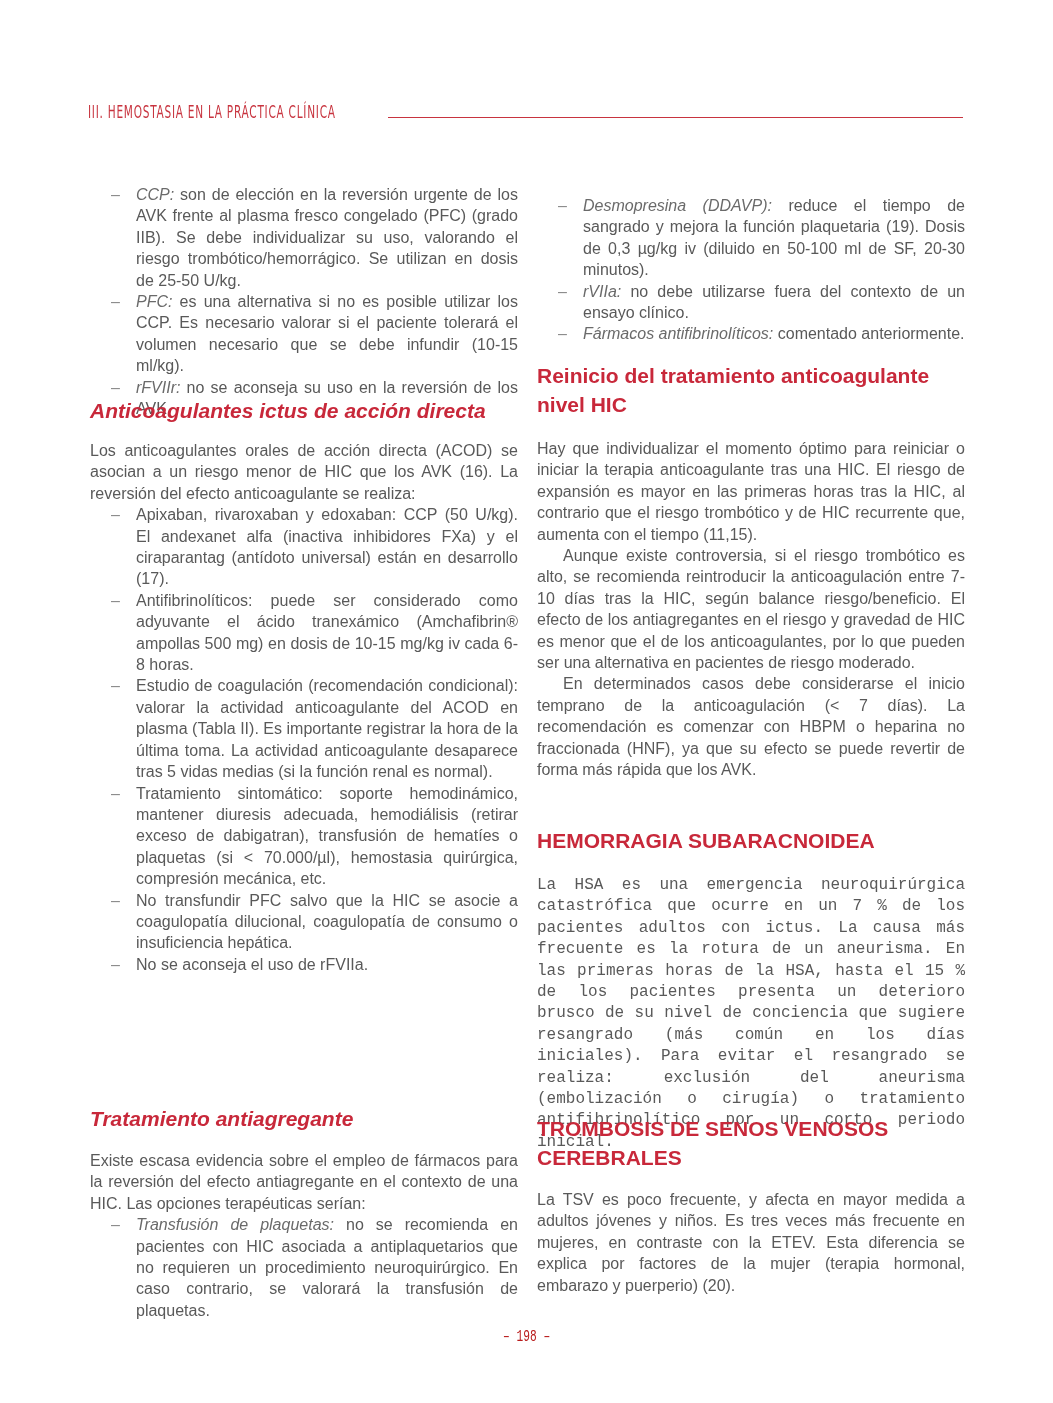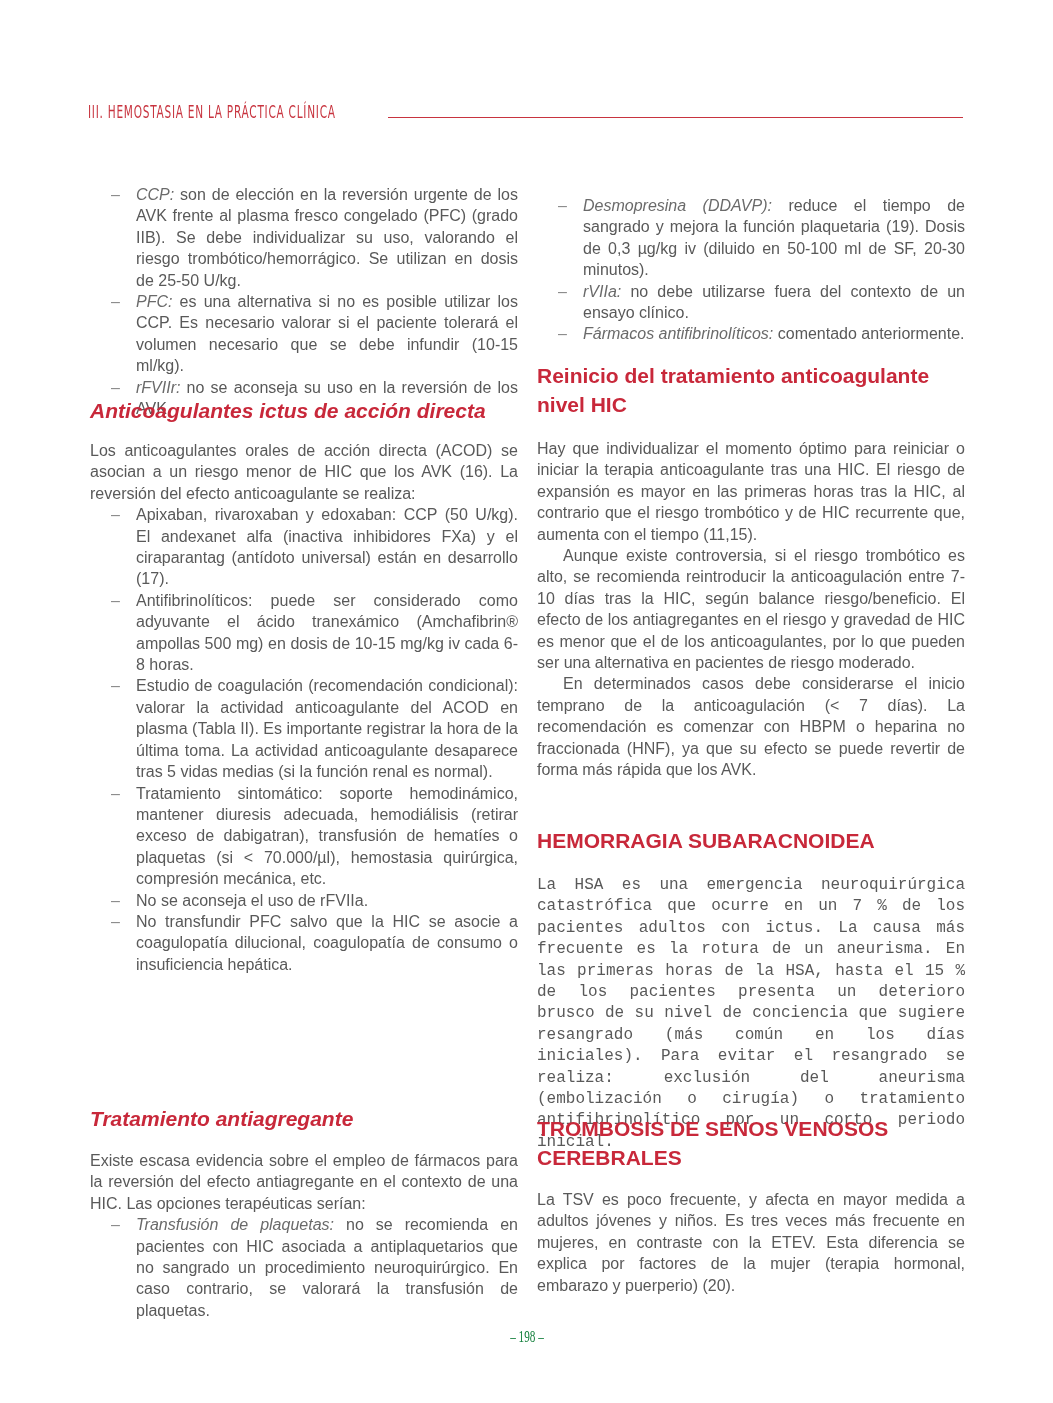--- a/index.html
+++ b/index.html
@@ -21,21 +21,21 @@
   ul { list-style: none; margin: 0; padding: 0 0 0 46px; }
   li { position: relative; }
   li::before { content: "\2013"; position: absolute; left: -25px; color: #8a8a8a; }
   em { font-style: italic; color: #6a6a6a; }
   .indent { text-indent: 26px; }
 
   h2 { margin: 0; color: #c8283a; font-size: 21px; line-height: 29px; font-weight: bold; }
   h2.italic { font-style: italic; }
 
   .footer { position: absolute; top: 1328px; left: 0; width: 1053px; text-align: center;
-            color: #15803d; font-size: 16px; font-family: Liberation Serif, serif; }
+            color: #b91c1c; font-size: 16px; font-family: Liberation Mono, monospace; }
   .footer span { display: inline-block; transform: scaleX(0.7); }
 </style>
 </head>
 <body>
 
 <div class="running-header">
   <span class="title">III. HEMOSTASIA EN LA PRÁCTICA CLÍNICA</span>
   <span class="rule"></span>
 </div>
 
@@ -51,31 +51,31 @@
 
   <h2 class="block italic" style="top:396px;">Anticoagulantes ictus de acción directa</h2>
 
   <div class="block" style="top:440px;">
     <p>Los anticoagulantes orales de acción directa (ACOD) se asocian a un riesgo menor de HIC que los AVK (16). La reversión del efecto anticoagulante se realiza:</p>
     <ul>
       <li>Apixaban, rivaroxaban y edoxaban: CCP (50 U/kg). El andexanet alfa (inactiva inhibidores FXa) y el ciraparantag (antídoto universal) están en desarrollo (17).</li>
       <li>Antifibrinolíticos: puede ser considerado como adyuvante el ácido tranexámico (Amchafibrin® ampollas 500 mg) en dosis de 10-15 mg/kg iv cada 6-8 horas.</li>
       <li>Estudio de coagulación (recomendación condicional): valorar la actividad anticoagulante del ACOD en plasma (Tabla II). Es importante registrar la hora de la última toma. La actividad anticoagulante desaparece tras 5 vidas medias (si la función renal es normal).</li>
       <li>Tratamiento sintomático: soporte hemodinámico, mantener diuresis adecuada, hemodiálisis (retirar exceso de dabigatran), transfusión de hematíes o plaquetas (si &lt; 70.000/µl), hemostasia quirúrgica, compresión mecánica, etc.</li>
+      <li>No transfundir PFC salvo que la HIC se asocie a coagulopatía dilucional, coagulopatía de consumo o insuficiencia hepática.</li>
       <li>No se aconseja el uso de rFVIIa.</li>
-      <li>No transfundir PFC salvo que la HIC se asocie a coagulopatía dilucional, coagulopatía de consumo o insuficiencia hepática.</li>
     </ul>
   </div>
 
   <h2 class="block italic" style="top:1104px;">Tratamiento antiagregante</h2>
 
   <div class="block" style="top:1150px;">
     <p>Existe escasa evidencia sobre el empleo de fármacos para la reversión del efecto antiagregante en el contexto de una HIC. Las opciones terapéuticas serían:</p>
     <ul>
-      <li><em>Transfusión de plaquetas:</em><span> no se recomienda en pacientes con HIC asociada a antiplaquetarios que no sangrado un procedimiento neuroquirúrgico. En caso contrario, se valorará la transfusión de plaquetas.</span></li>
+      <li><em>Transfusión de plaquetas:</em><span> no se recomienda en pacientes con HIC asociada a antiplaquetarios que no requieren un procedimiento neuroquirúrgico. En caso contrario, se valorará la transfusión de plaquetas.</span></li>
     </ul>
   </div>
 </div>
 
 <div class="col right">
 
   <div class="block" style="top:184px;margin-top:11px;">
     <ul>
       <li><em>Desmopresina (DDAVP):</em><span> reduce el tiempo de sangrado y mejora la función plaquetaria (19). Dosis de 0,3 µg/kg iv (diluido en 50-100 ml de SF, 20-30 minutos).</span></li>
       <li><em>rVIIa:</em><span> no debe utilizarse fuera del contexto de un ensayo clínico.</span></li>

